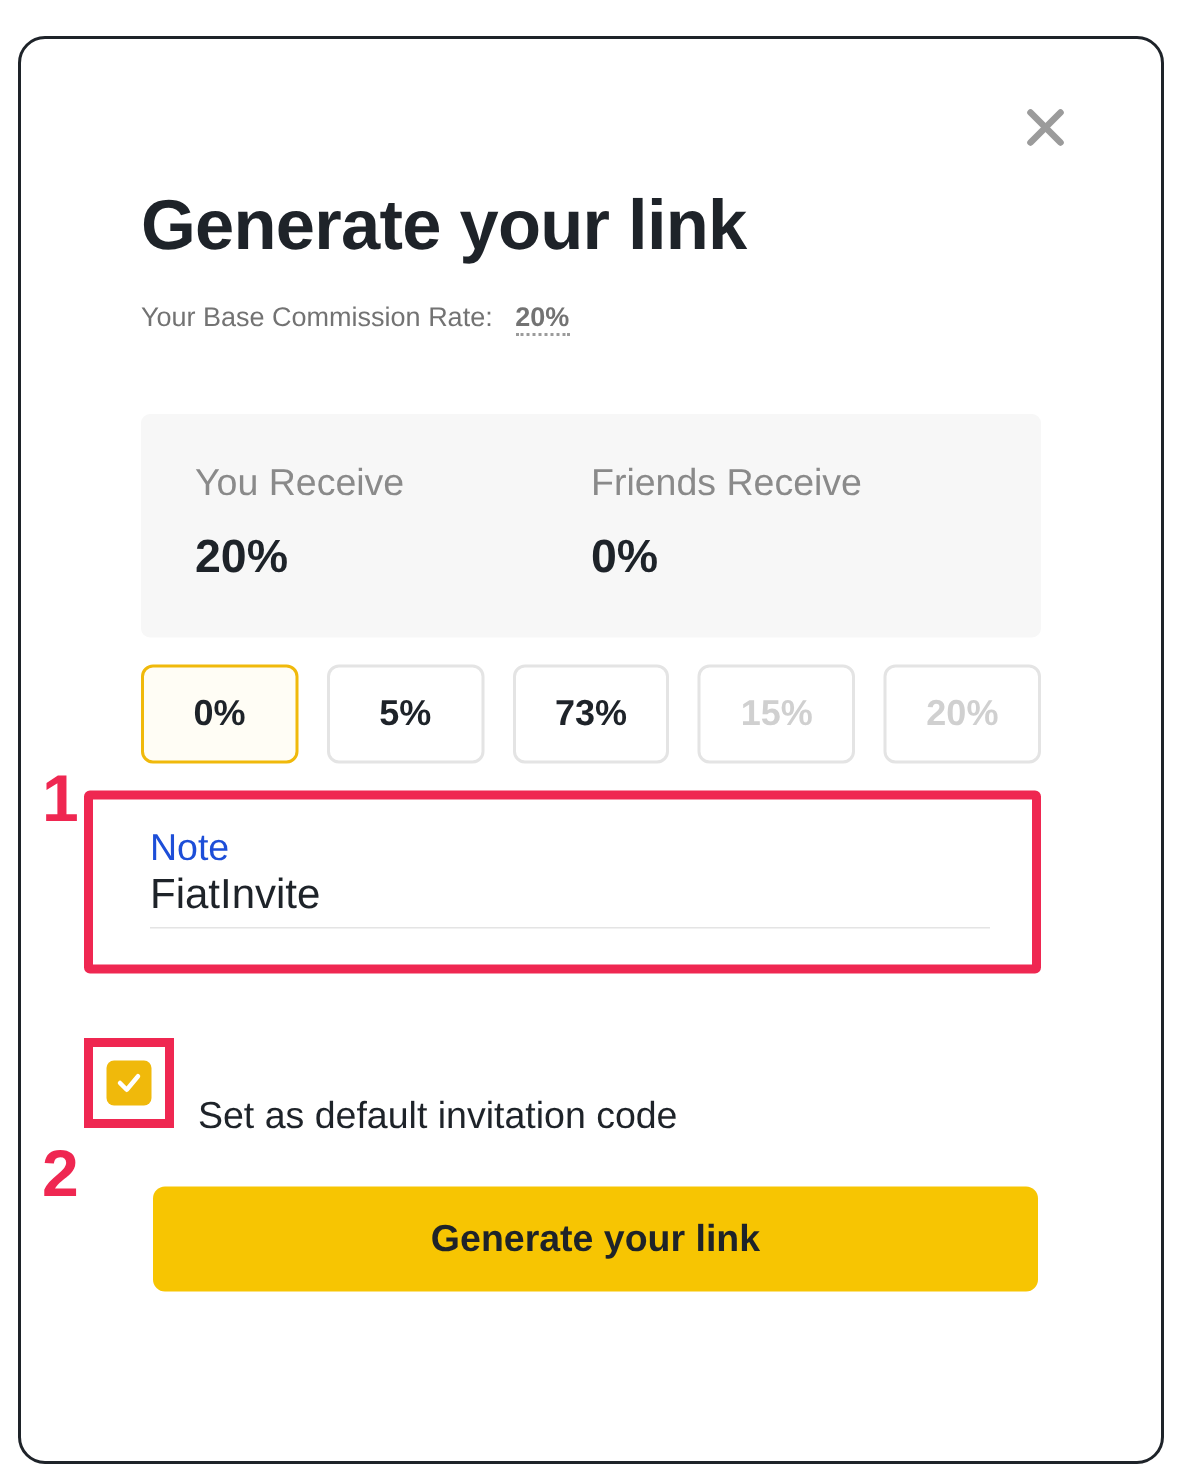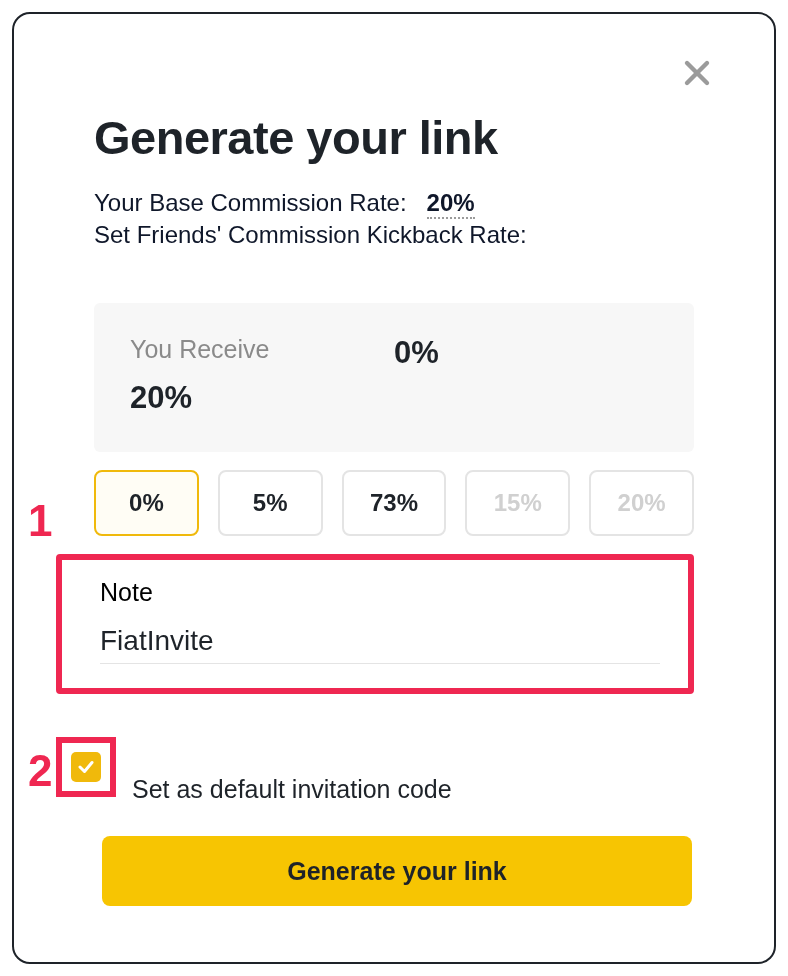--- a/index.html
+++ b/index.html
@@ -6,21 +6,21 @@
     html, body { width: 788px; height: 976px; }
     body {
       font-family: -apple-system, BlinkMacSystemFont, "Segoe UI", Helvetica, Arial, sans-serif;
       background: #fff;
       color: #1e2329;
       position: relative;
     }
     .modal {
       position: absolute;
       left: 12px;
-      top: 12px;
+      top: 24px;
       width: 764px;
       height: 952px;
       border: 2px solid #1e2329;
       border-radius: 18px;
       background: #fff;
       overflow: hidden;
     }
     .close-btn {
       position: absolute;
       top: 42px;
@@ -40,23 +40,23 @@
       padding: 96px 80px 40px 80px;
     }
     .title {
       font-size: 47px;
       font-weight: 800;
       color: #1e2329;
       margin-bottom: 24px;
       letter-spacing: -0.5px;
     }
     .info-line {
-      font-size: 24px;
+      font-size: 18px;
       font-weight: 500;
-      color: #0f172a;
+      color: #737373;
       margin-bottom: 4px;
     }
     .base-rate-value {
       font-weight: 700;
       border-bottom: 2px dotted #9b9b9b;
       padding-bottom: 1px;
     }
     .receive-box {
       margin-top: 54px;
       background: #f7f7f7;
@@ -108,22 +108,21 @@
       position: relative;
       margin-top: 18px;
       border: 6px solid #ef2751;
       border-radius: 4px;
       padding: 18px 18px 24px 18px;
       margin-left: -38px;
       margin-right: 0px;
     }
     .note-lab {
       font-size: 25px;
-      color: #000000;
-      margin-bottom: 18px;
+      color: #1d4ed8;
       margin-left: 20px;
     }
     .note-input-wrap {
       margin-left: 20px;
       margin-right: 10px;
       border-bottom: 1px solid #e4e4e4;
       padding-bottom: 6px;
     }
     .note-input {
       width: 100%;
@@ -201,28 +200,28 @@
 
   <div class="content">
 
     <h1 class="title">Generate your link</h1>
 
     <div class="info-line">
       <span>Your Base Commission Rate:</span>
       <span>&nbsp;</span>
       <span class="base-rate-value">20%</span>
     </div>
-    <div class="info-line">Set Friends' Commission Kickback Rate:</div>
 
     <div class="receive-box">
       <div class="receive-col">
         <div class="receive-label">You Receive</div>
         <div class="receive-value">20%</div>
       </div>
       <div class="receive-col">
+        <div class="receive-label">Friends Receive</div>
         <div class="receive-value">0%</div>
       </div>
     </div>
 
     <div class="options-row">
       <button class="opt-btn selected">0%</button>
       <button class="opt-btn">5%</button>
       <button class="opt-btn">73%</button>
       <button class="opt-btn disabled">15%</button>
       <button class="opt-btn disabled">20%</button>

